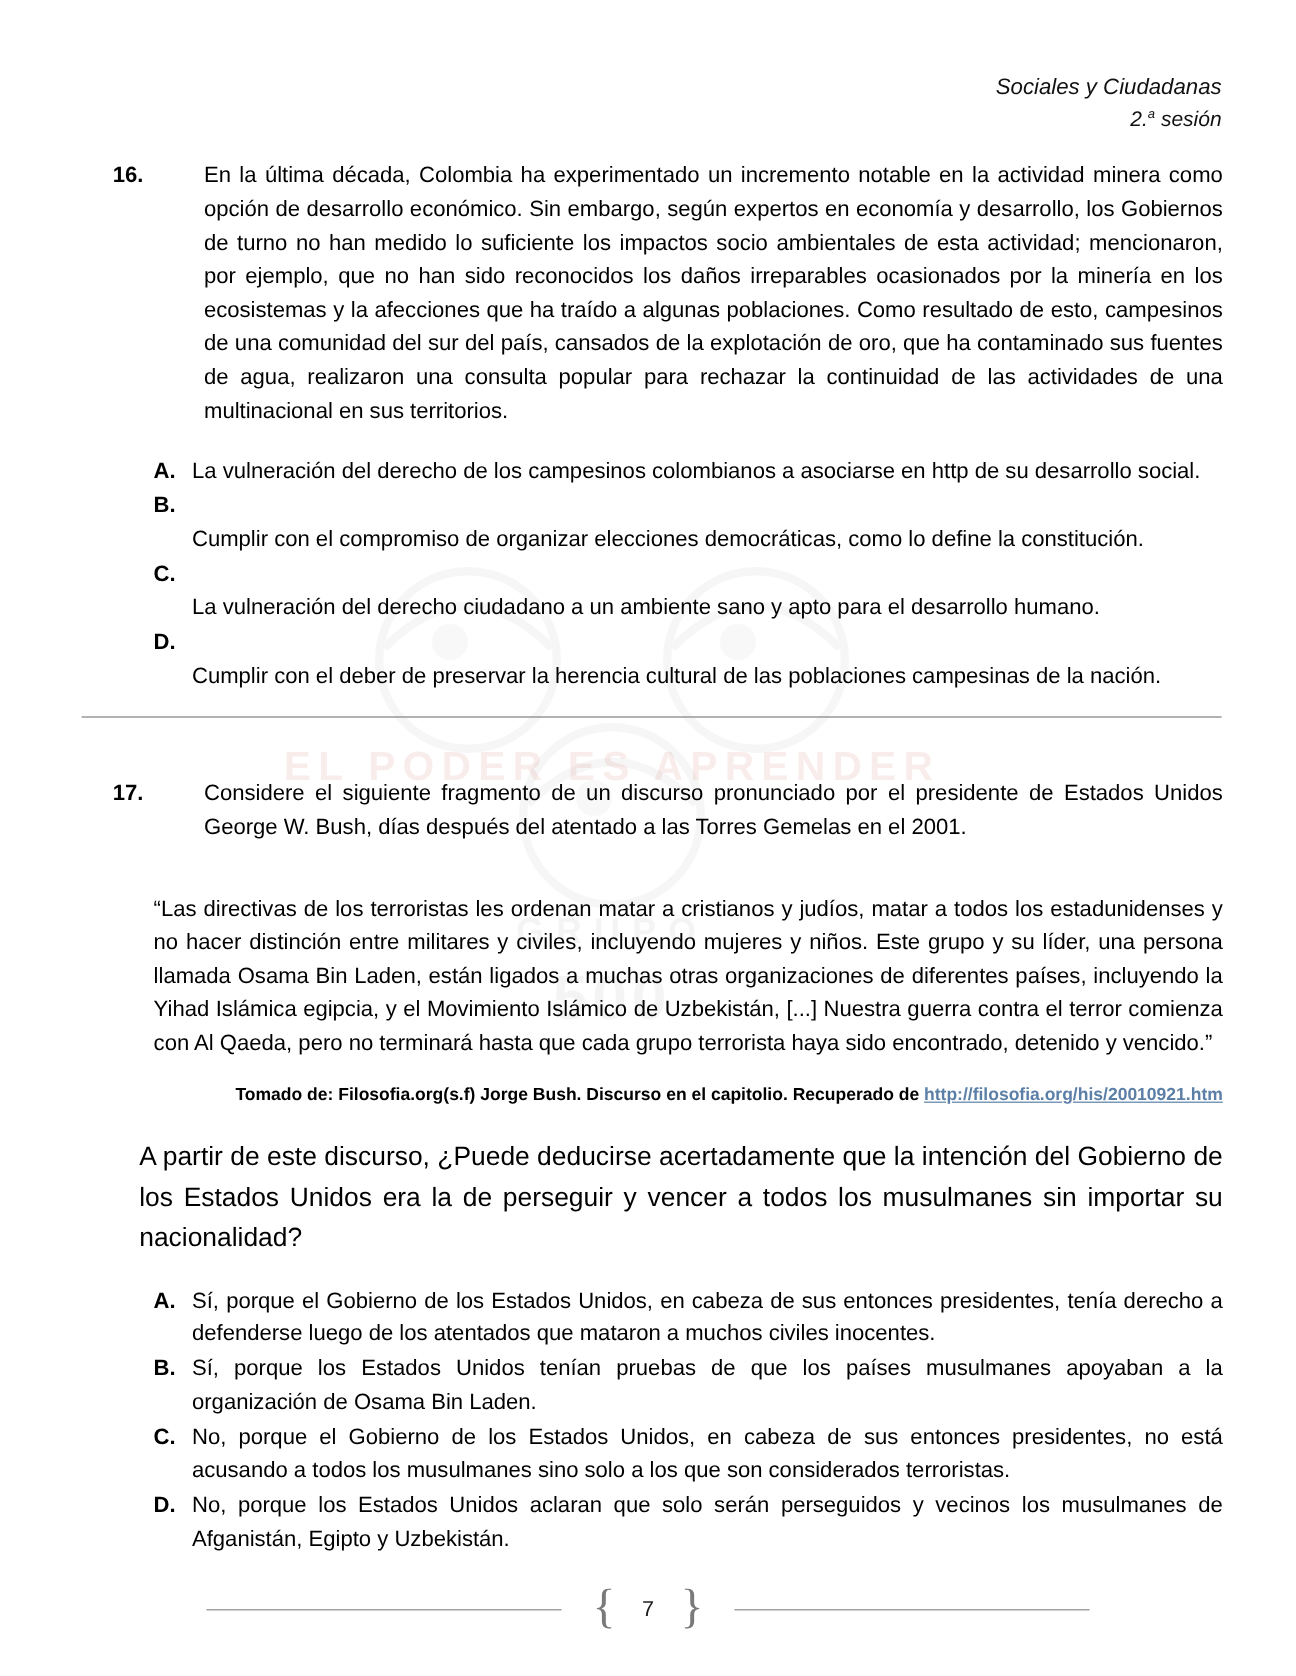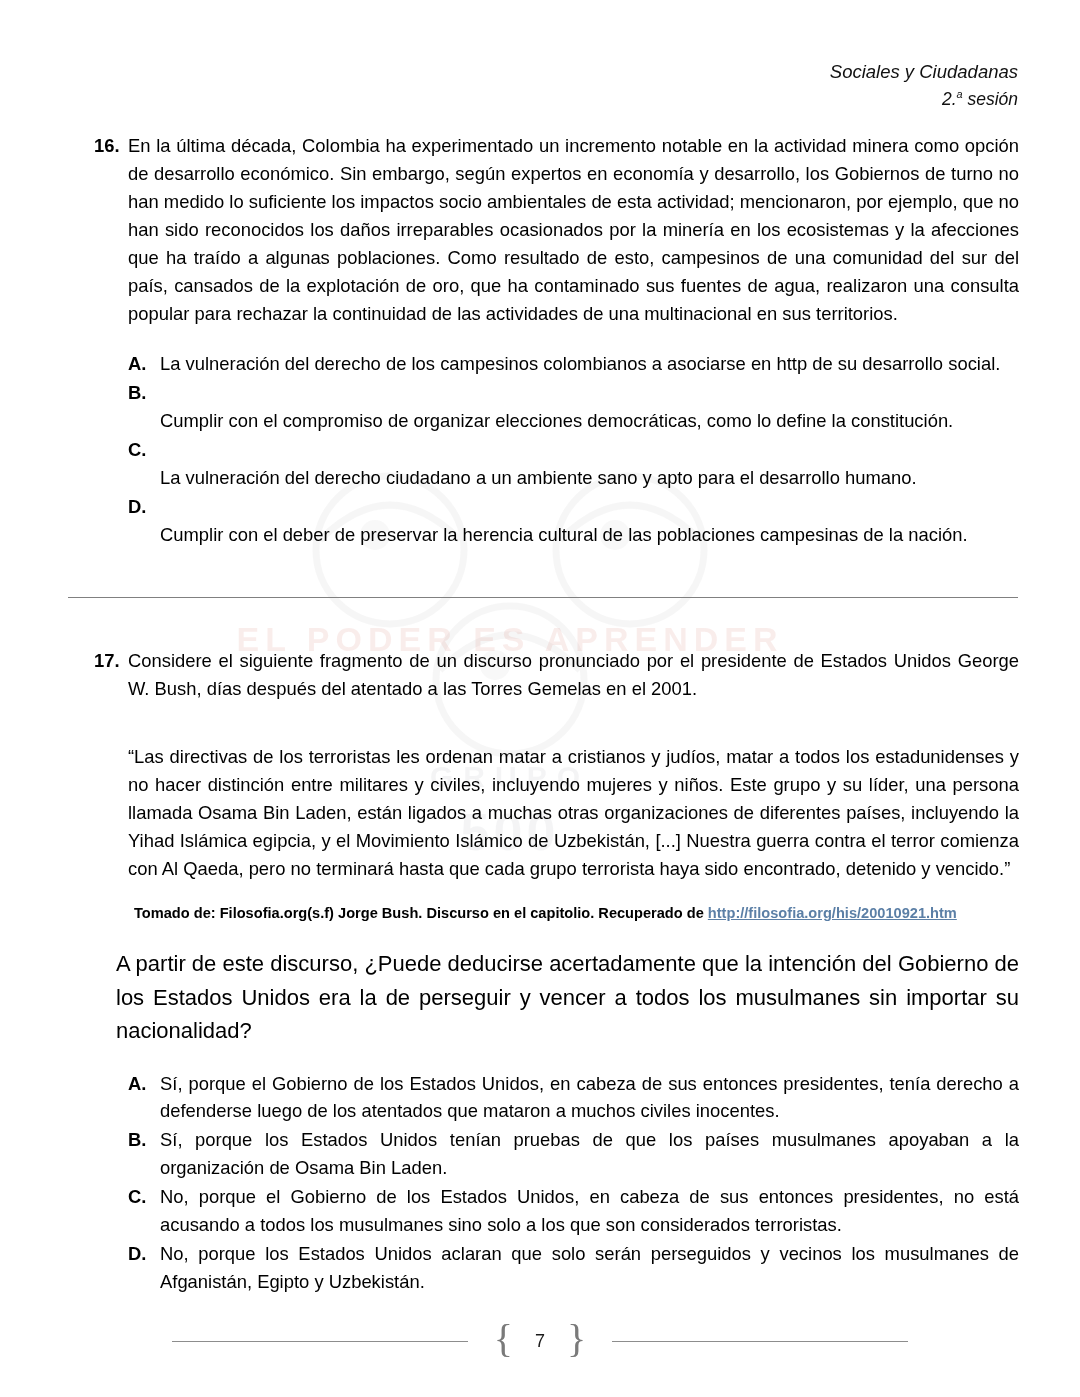--- a/index.html
+++ b/index.html
@@ -89,20 +89,21 @@
     position: absolute;
     left: 94px;
     width: 925px;
   }
   #q16 { top: 132px; }
   #q17 { top: 647px; }
 
   .q-head {
     display: flex;
     align-items: flex-start;
+    gap: 42px;
   }
   .q-num {
     font-weight: bold;
     font-size: 18.4px;
     line-height: 1.52;
     width: 34px;
     flex: 0 0 34px;
     text-align: left;
   }
   .q-stem {
@@ -122,20 +123,21 @@
   }
   .prompt { margin-top: 24px; text-align: left; }
   .quote-block { margin-top: 40px; }
 
   .source-line {
     margin-left: 40px;
     margin-top: 20px;
     font-size: 14.6px;
     font-weight: bold;
     line-height: 1.4;
+    text-align: right;
   }
   .source-link {
     color: #5b7fa6;
     text-decoration: underline;
     font-weight: bold;
   }
 
   .q17-prompt {
     margin-left: 22px;
     margin-top: 24px;

